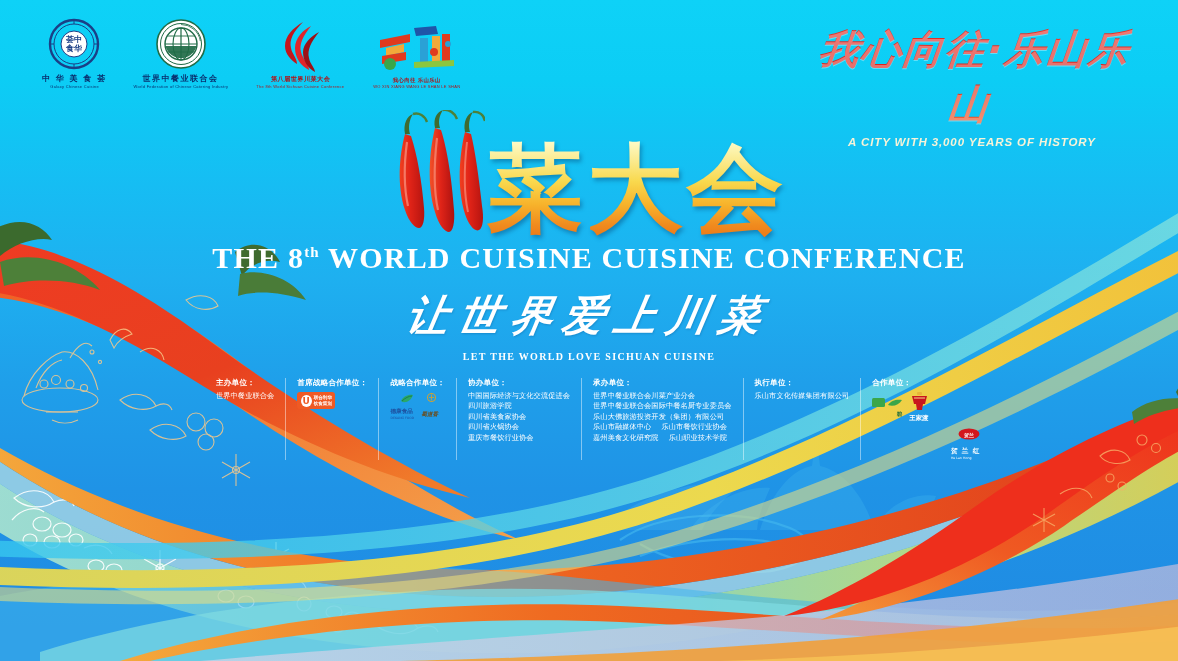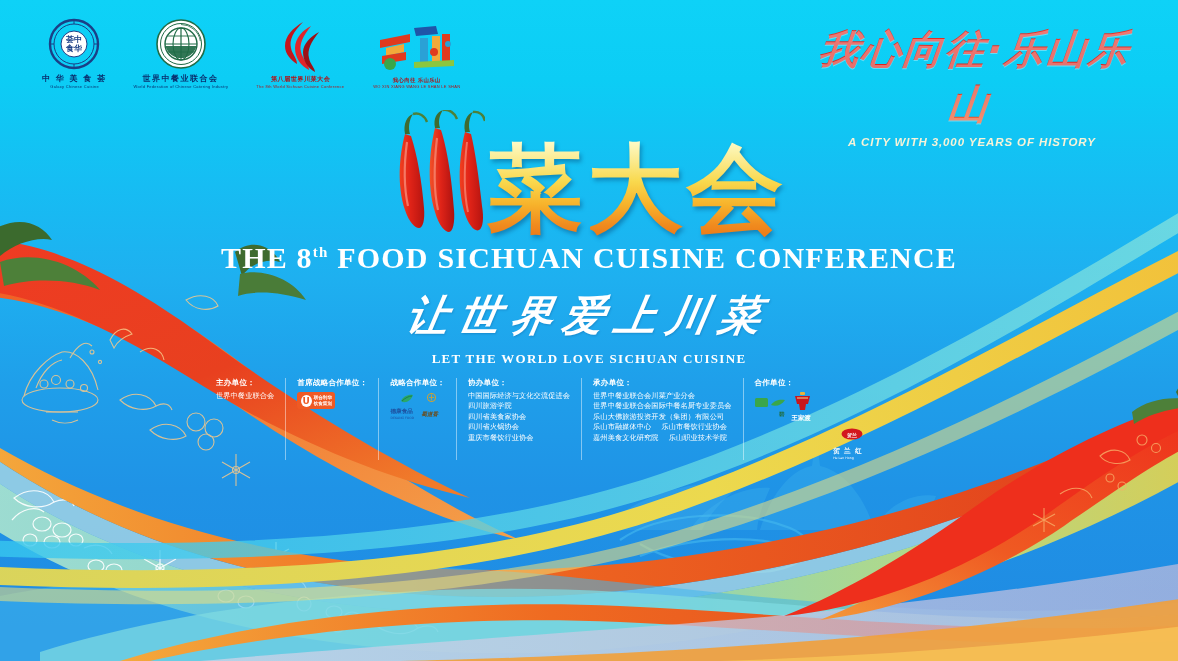--- a/index.html
+++ b/index.html
@@ -96,21 +96,21 @@
   .callig-cn {
     font-family: "DejaVu Sans", sans-serif;
     font-size: 42px; font-weight: bold; font-style: italic;
     color: #ffffff; letter-spacing: 10px;
     transform: skewX(-10deg);
     text-shadow: 1px 1px 2px rgba(0,60,120,.25);
   }
   .callig-en {
     margin-top: 7px;
     font-family: "Liberation Serif", "DejaVu Serif", serif;
-    font-size: 13px; font-weight: bold; color: #ffffff; letter-spacing: 1.3px;
+    font-size: 10px; font-weight: bold; color: #ffffff; letter-spacing: 1.3px;
   }
 
   
   .orgs {
     position: absolute; left: 205px; top: 378px;
     display: flex; align-items: stretch;
     font-family: "DejaVu Sans", sans-serif;
   }
   .org-col { padding: 0 11px; position: relative; }
   .org-col + .org-col { border-left: 1px solid rgba(255,255,255,.45); }
@@ -446,21 +446,21 @@
         <path d="M74 32 C71 58 71 84 75 102" stroke="#ffb3a0" stroke-width="2" fill="none" opacity=".5"></path>
         <path d="M72 22 C70 12 74 4 80 2 C76 8 75 16 77 22 Z" fill="#3f6b2f"></path>
         <path d="M80 2 C86 1 91 5 92 11" stroke="#4d8039" stroke-width="2.4" fill="none"></path>
       </svg>
     </span>
 
     <span class="title-cn">菜大会</span>
   </div>
 
   <div class="title-en">
-    <span>THE 8</span><sup>th</sup><span> FOOD SICHUAN CUISINE CONFERENCE</span>
+    <span>THE 8</span><sup>th</sup><span> WORLD CUISINE CUISINE CONFERENCE</span>
   </div>
 
   <div class="callig">
     <div class="callig-cn">让世界爱上川菜</div>
     <div class="callig-en">LET THE WORLD LOVE SICHUAN CUISINE</div>
   </div>
 
   <div class="orgs">
 
     <div class="org-col">
@@ -521,20 +521,24 @@
       <div class="org-pair">
         <div class="org-item">乐山市融媒体中心</div>
         <div class="org-item">乐山市餐饮行业协会</div>
       </div>
       <div class="org-pair">
         <div class="org-item">嘉州美食文化研究院</div>
         <div class="org-item">乐山职业技术学院</div>
       </div>
     </div>
 
+    <div class="org-col">
+      <div class="org-head">执行单位：</div>
+      <div class="org-item">乐山市文化传媒集团有限公司</div>
+    </div>
 
     <div class="org-col">
       <div class="org-head">合作单位：</div>
       <div class="org-logos wrap">
         <div class="mini-logo">
           <svg width="30" height="13" viewBox="0 0 30 13">
             <rect x="0" y="2" width="13" height="9" rx="1.5" fill="#3aa64a"></rect>
             <path d="M16 9 C19 4 25 3 30 4 C27 9 21 11 16 9 Z" fill="#3aa64a"></path>
           </svg>
           <span class="micro-cn" style="color:#1f6b3a;">碧</span>

